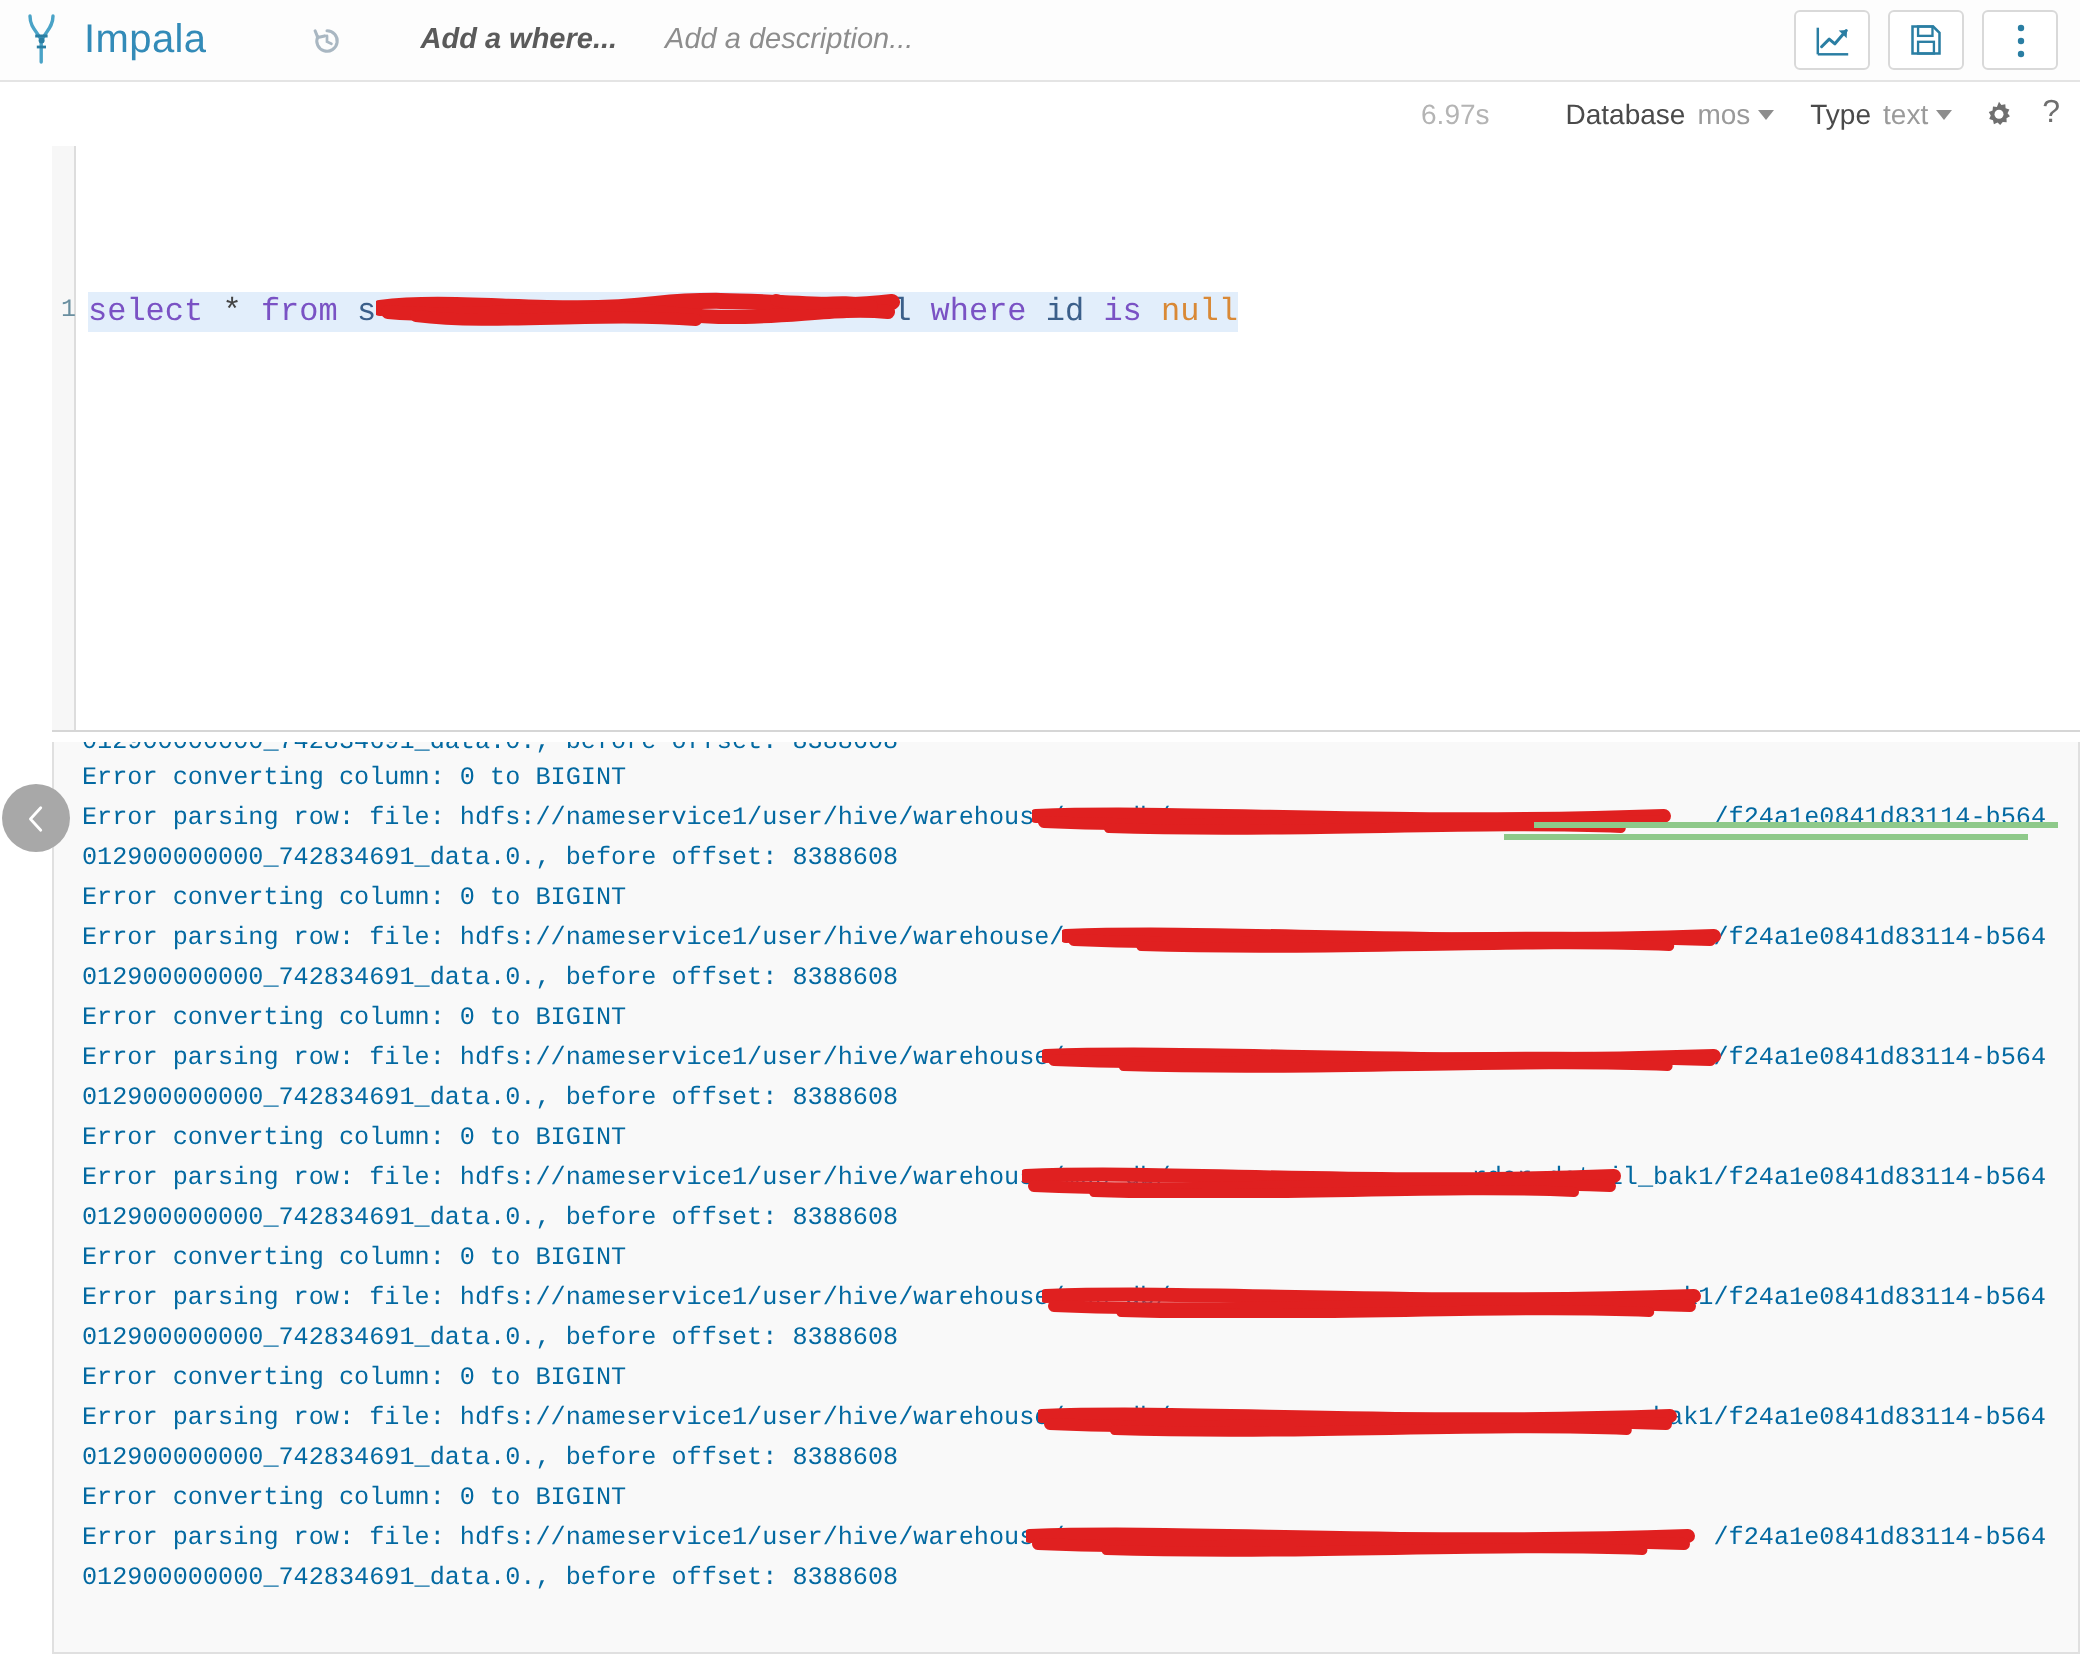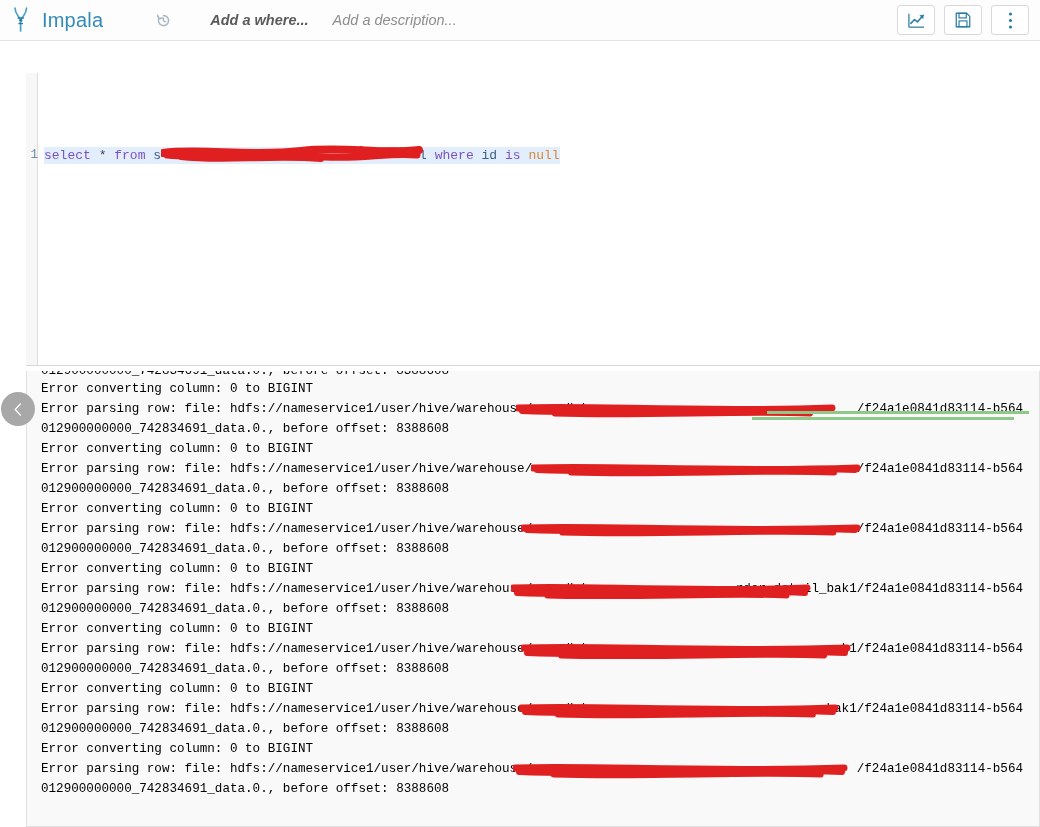--- a/index.html
+++ b/index.html
@@ -71,21 +71,21 @@
     position:absolute; left:26px; top:0; width:12px; height:292px;
     background:#f7f7f7; border-right:1px solid #ddd;
   }
   .linenum {
     position:absolute; left:26px; top:75px; width:12px;
     text-align:right; font-family:"Liberation Mono", monospace;
     font-size:12.5px; color:#6a8fa0;
   }
   .code-line {
     position:absolute; left:44px; top:74px; white-space:pre;
-    font-family:"Liberation Mono", monospace; font-size:13px; line-height:18px;
+    font-family:"Liberation Mono", monospace; font-size:16px; line-height:18px;
   }
   .code-sel { background:#e2eefb; padding:1px 0; }
   .kw { color:#7a52c4; }
   .op { color:#444; }
   .tbl { color:#3b5f8a; }
   .nullv { color:#d98936; }
   .redact {
     display:inline-block; position:relative; width:258px; height:14px;
     vertical-align:-3px;
   }
@@ -113,21 +113,21 @@
 
   
   .results {
     position:absolute; left:26px; top:371px; width:1014px; height:456px;
     background:#f9f9f9; border:1px solid #e0e0e0; border-top:none;
     overflow:hidden;
   }
   .log {
     position:absolute; left:14px; top:-6px; width:1000px;
     font-family:"Liberation Mono", monospace; font-size:12.6px; line-height:20px;
-    color:#000000; white-space:pre;
+    color:#0369a1; white-space:pre;
   }
   .log-row { position:relative; height:20px; }
   .log-row .seg-redact {
     position:absolute; top:2px; height:14px;
   }
   .log-row .seg-redact svg { display:block; }
 
   
   .back-btn {
     position:absolute; left:1px; top:392px; width:34px; height:34px;
@@ -208,20 +208,43 @@
       <div class="tb-btn">
         <svg width="5" height="19" viewBox="0 0 5 19">
           <circle cx="2.5" cy="3" r="1.6" fill="#2a7ea3"></circle>
           <circle cx="2.5" cy="9.5" r="1.6" fill="#2a7ea3"></circle>
           <circle cx="2.5" cy="16" r="1.6" fill="#2a7ea3"></circle>
         </svg>
       </div>
     </div>
   </div>
 
+  <div class="subbar">
+    <div class="exec-time">6.97s</div>
+
+    <div class="grp">
+      <span class="lbl">Database</span>
+      <span class="val">mos</span>
+      <span class="caret"></span>
+    </div>
+
+    <div class="grp">
+      <span class="lbl">Type</span>
+      <span class="val">text</span>
+      <span class="caret"></span>
+    </div>
+
+    <div class="icon-btn">
+      <svg width="15" height="15" viewBox="0 0 20 20">
+        <path d="M10 1.2 L11.6 3.3 L14.2 2.8 L14.4 5.5 L16.9 6.4 L15.7 8.8 L17.3 10.9 L15 12.2 L15.1 14.9 L12.5 14.6 L10.8 16.7 L9 15 L6.6 16.1 L6 13.5 L3.5 12.7 L4.5 10.3 L3.2 8 L5.7 7 L6 4.3 L8.6 4.6 Z" fill="#6f6f6f"></path>
+        <circle cx="10" cy="9.5" r="3" fill="#ffffff"></circle>
+      </svg>
+    </div>
+    <div class="qmark" title="question-mark-icon">?</div>
+  </div>
 
   <div class="rail">
     <div class="rail-item" style="top:228px;">
       <svg width="14" height="14" viewBox="0 0 14 14">
         <path d="M1.5 1.5 L12.5 7 L1.5 12.5 Z" fill="#1c85c6"></path>
       </svg>
       <span class="rail-caret"></span>
     </div>
     <div class="rail-item" style="top:258px;">
       <svg width="14" height="14" viewBox="0 0 16 16">

